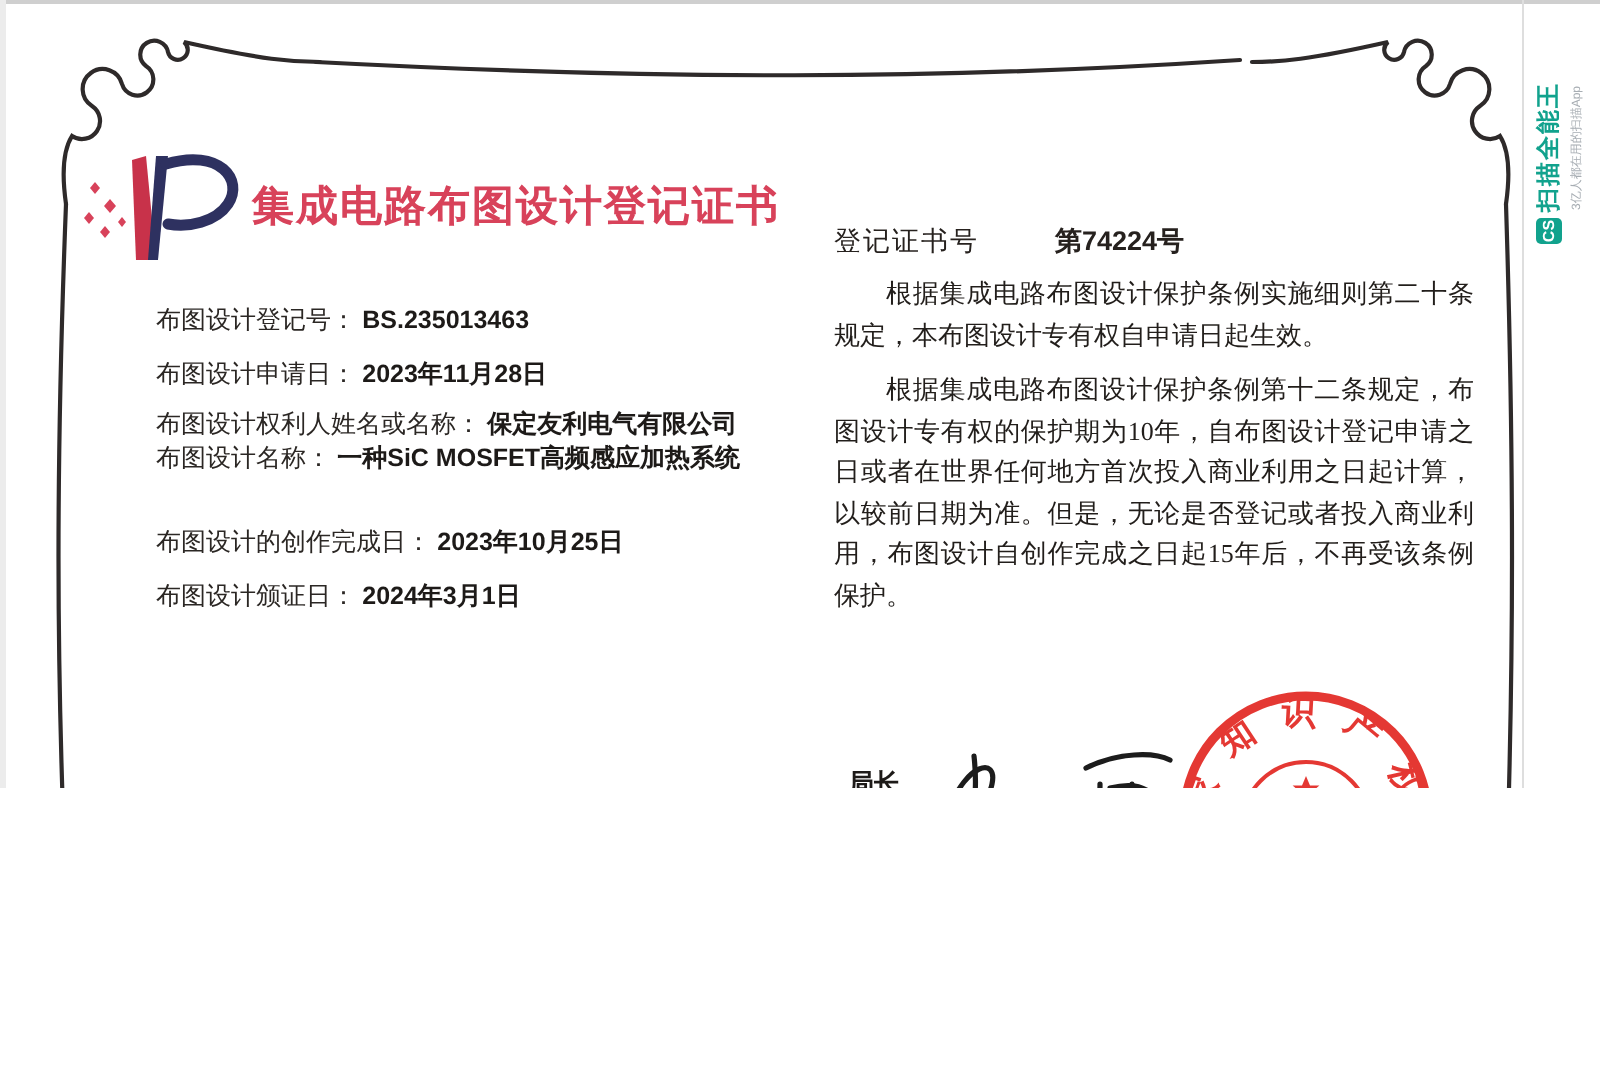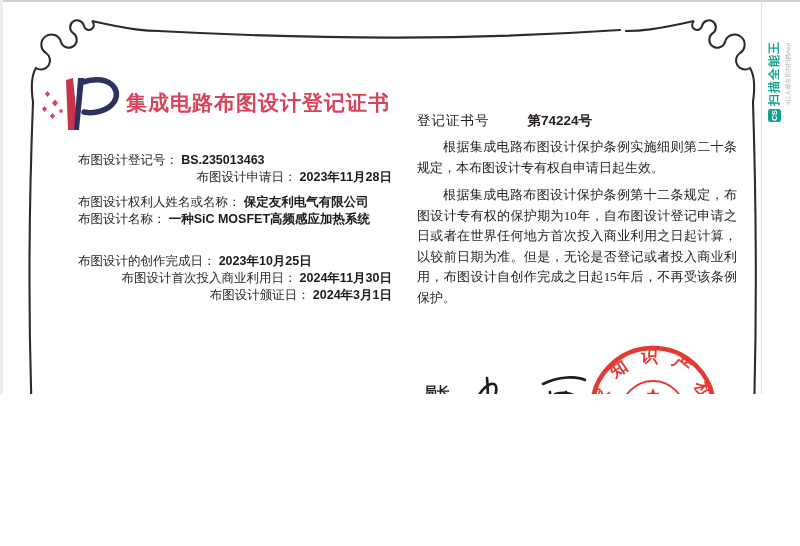--- a/index.html
+++ b/index.html
@@ -19,21 +19,21 @@
   .logo{width:86px;height:62px;flex:0 0 auto;}
   .cert-title{
     font-family:"Liberation Serif",serif;font-weight:bold;color:#d8425a;
     font-size:21px;letter-spacing:1px;white-space:nowrap;margin-left:2px;
   }
   
   .left-col{position:absolute;left:78px;top:152px;width:314px;}
   .field{font-size:12.5px;line-height:17px;margin:0;}
   .field .lbl{font-family:"Liberation Serif",serif;color:#2b2724;}
   .field .val{font-family:"Liberation Sans",sans-serif;font-weight:bold;color:#1d1a18;}
-  .mt-a{text-align:right;}
+  .mt-a{margin-top:10px;}
   .mt-b{margin-top:8px;}
   .mt-c{}
   .mt-d{margin-top:25px;}
   .page-footer{position:absolute;left:178px;top:440px;font-size:12.5px;color:#2b2724;
     font-family:"Liberation Serif",serif;}
   
   .right-col{position:absolute;left:393px;top:112px;width:320px;margin-left:24px;}
   .certno{display:flex;align-items:baseline;font-size:13.5px;}
   .certno .lbl{font-family:"Liberation Serif",serif;letter-spacing:1px;}
   .certno .val{font-family:"Liberation Sans",sans-serif;font-weight:bold;margin-left:38px;}
@@ -127,24 +127,20 @@
       <span class="lbl">布图设计权利人姓名或名称：</span>
       <span class="val">保定友利电气有限公司</span>
     </p>
     <p class="field mt-c">
       <span class="lbl">布图设计名称：</span>
       <span class="val">一种SiC MOSFET高频感应加热系统</span>
     </p>
     <p class="field mt-d">
       <span class="lbl">布图设计的创作完成日：</span>
       <span class="val">2023年10月25日</span>
-    </p>
-    <p class="field mt-a">
-      <span class="lbl">布图设计首次投入商业利用日：</span>
-      <span class="val">2024年11月30日</span>
     </p>
     <p class="field mt-a">
       <span class="lbl">布图设计颁证日：</span>
       <span class="val">2024年3月1日</span>
     </p>
   </div>
 
   <div class="page-footer">第1页（共1页）</div>
 
   <div class="right-col">

